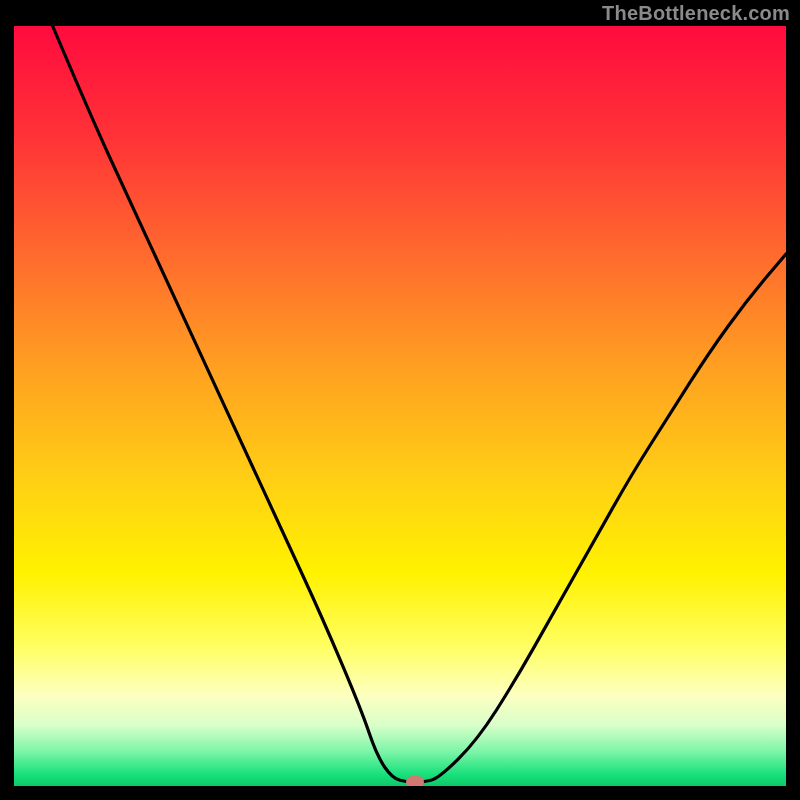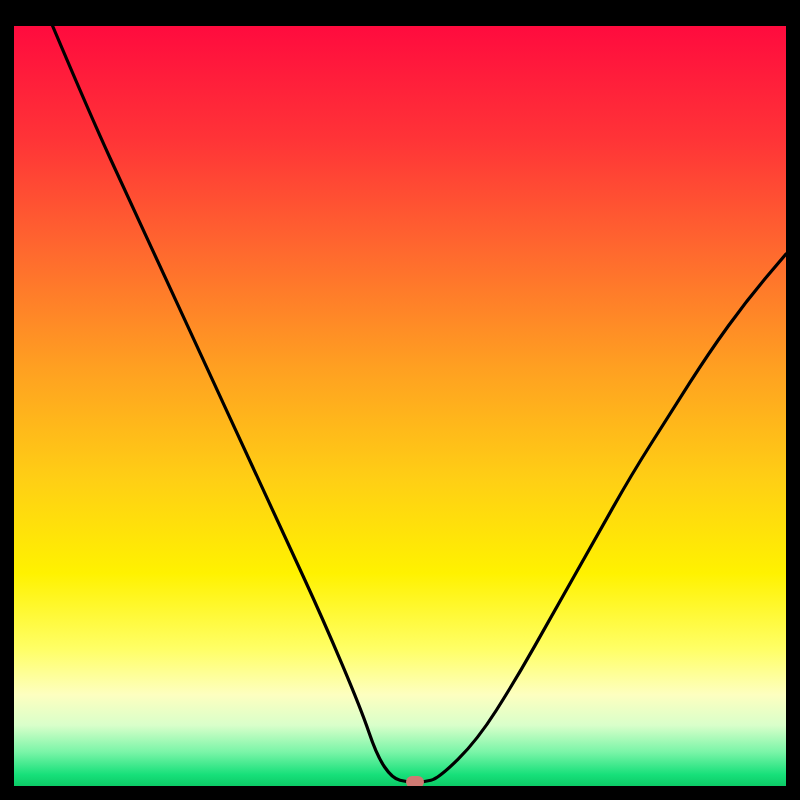--- a/index.html
+++ b/index.html
@@ -51,20 +51,21 @@
     border-radius: 6px;
     background: #cf7a73;
     transform: translate(-50%, -50%);
     z-index: 3;
   }
 </style>
 </head>
 <body>
 
 <div class="frame">
+  <div class="watermark">TheBottleneck.com</div>
 
   <div class="plot-area">
     <svg class="bg-gradient" viewBox="0 0 772 760" preserveAspectRatio="none">
       <defs>
         <linearGradient id="bgGrad" x1="0" y1="0" x2="0" y2="1">
             <stop offset="0.00%" stop-color="#ff0b3e"></stop>
             <stop offset="15.00%" stop-color="#ff3437"></stop>
             <stop offset="30.00%" stop-color="#ff6a2e"></stop>
             <stop offset="45.00%" stop-color="#ffa021"></stop>
             <stop offset="60.00%" stop-color="#ffd014"></stop>

